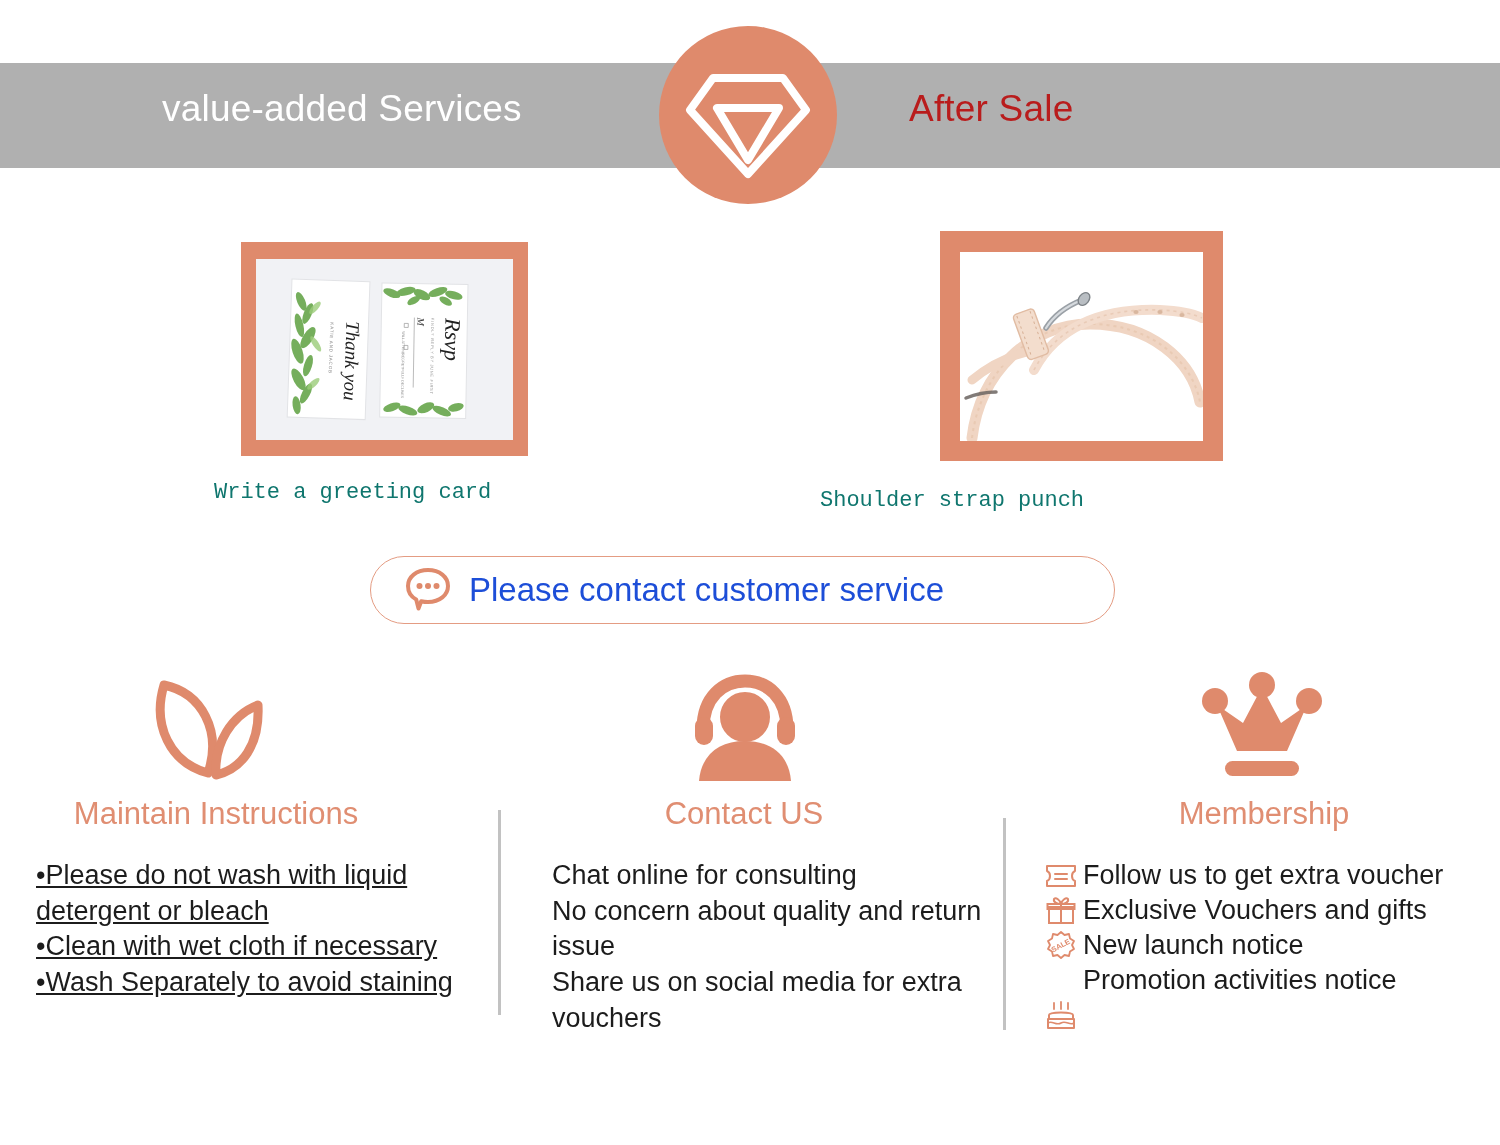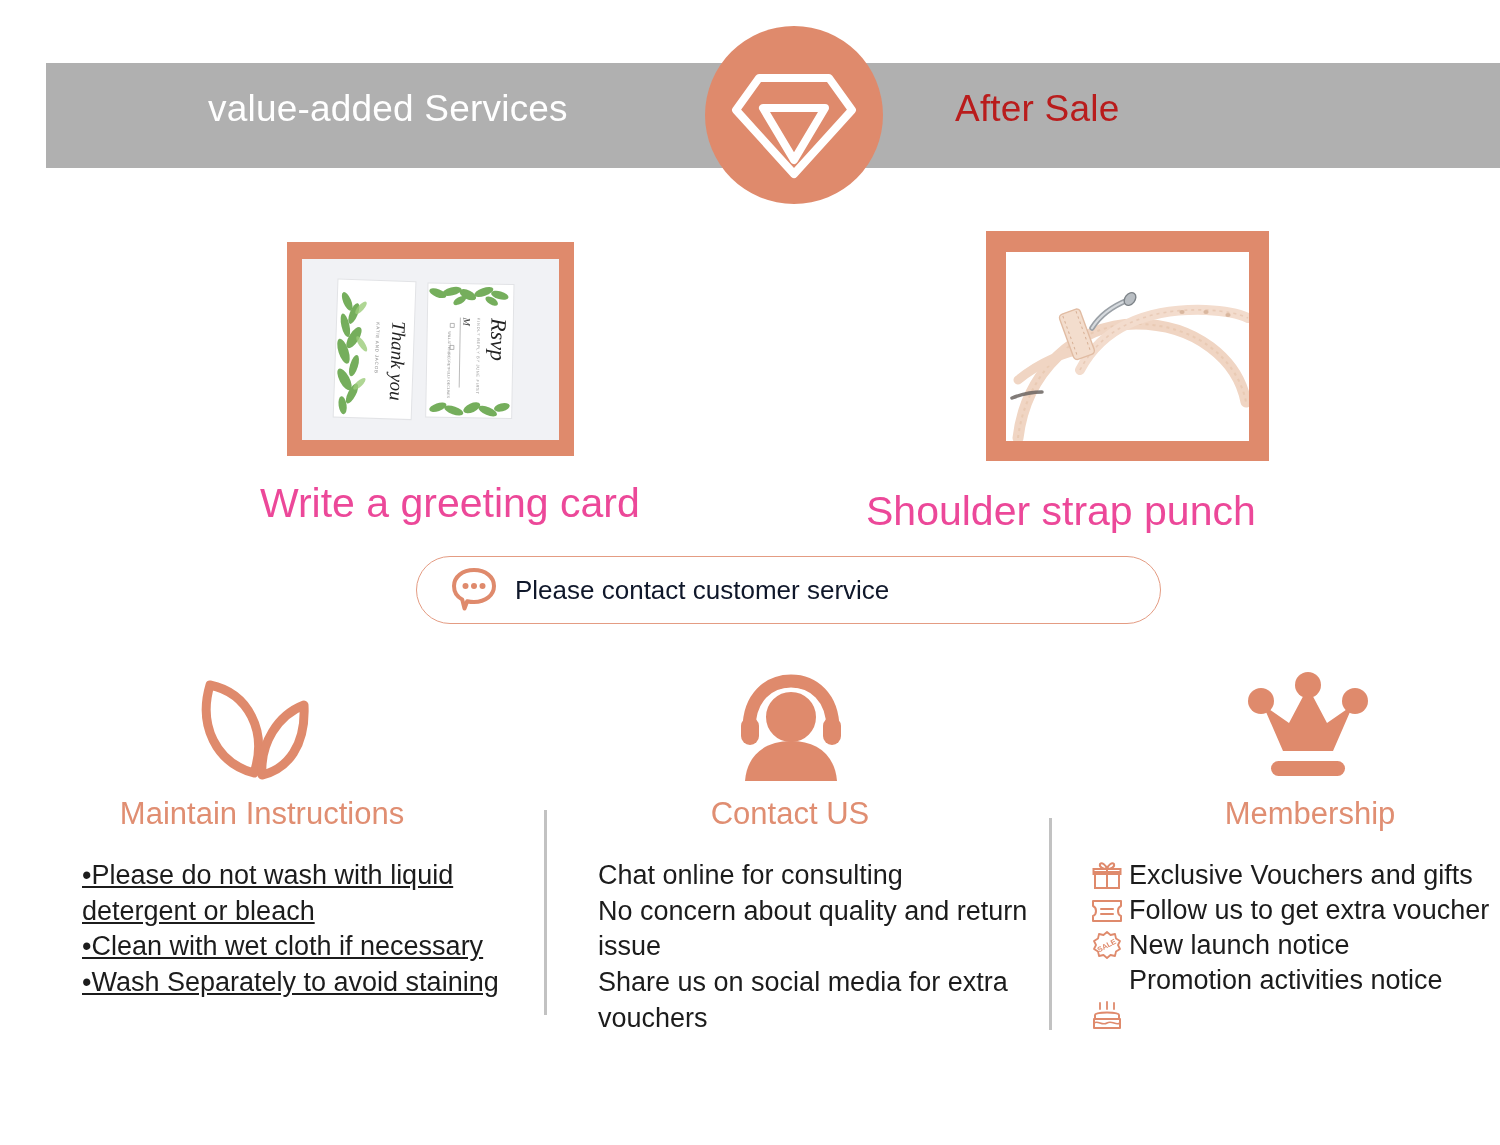--- a/index.html
+++ b/index.html
@@ -10,21 +10,20 @@
     background: #ffffff;
     font-family: "Liberation Sans", sans-serif;
     overflow: hidden;
   }
 
   .page {
     position: relative;
     width: 1296px;
     height: 1145px;
     background: #ffffff;
-    margin-left: 46px;
   }
 
   
   .header-bar {
     position: absolute;
     left: 0;
     top: 63px;
     width: 1500px;
     height: 105px;
     background: #b0b0b0;
@@ -88,23 +87,24 @@
 
   .photo-inner {
     position: relative;
     width: 100%;
     height: 100%;
     overflow: hidden;
   }
 
   .caption {
     position: absolute;
-    font-size: 41px;
-    color: #ec4899;
+    font-size: 22px;
+    color: #0f766e;
     white-space: nowrap;
+    font-family: Liberation Mono, monospace;
   }
   .caption-card  { left: 214px; top: 480px; }
   .caption-strap { left: 820px; top: 488px; }
 
   
   .contact-pill {
     position: absolute;
     left: 370px;
     top: 556px;
     width: 745px;
@@ -115,22 +115,22 @@
     display: flex;
     align-items: center;
   }
   .contact-pill .bubble-icon {
     margin-left: 32px;
     margin-right: 16px;
     flex: 0 0 auto;
     display: block;
   }
   .contact-pill .pill-label {
-    font-size: 26px;
-    color: #0f172a;
+    font-size: 33px;
+    color: #1d4ed8;
     white-space: nowrap;
   }
 
   
   .columns {
     position: absolute;
     left: 0;
     top: 668px;
     width: 1500px;
     height: 460px;
@@ -398,40 +398,40 @@
           <circle cx="112" cy="30" r="13" fill="#DF8A6C"></circle>
           <circle cx="65" cy="14" r="13" fill="#DF8A6C"></circle>
           <rect x="28" y="90" width="74" height="15" rx="7.5" fill="#DF8A6C"></rect>
         </svg>
       </div>
       <div class="col-heading head-3">Membership</div>
       <div class="col-body body-3">
 
         <div class="mem-row">
           <span class="mem-ico">
+            <svg width="32" height="26" viewBox="0 0 32 26">
+              <path d="M2 3 H30 V8 C26 9.5 26 16.5 30 18 V23 H2 V18 C6 16.5 6 9.5 2 8 Z" fill="none" stroke="#DF8A6C" stroke-width="2" stroke-linejoin="round"></path>
+              <line x1="10" y1="11" x2="22" y2="11" stroke="#DF8A6C" stroke-width="2" stroke-linecap="round"></line>
+              <line x1="10" y1="16" x2="22" y2="16" stroke="#DF8A6C" stroke-width="2" stroke-linecap="round"></line>
+            </svg>
+          </span>
+          <span class="mem-text">Follow us to get extra voucher</span>
+        </div>
+
+        <div class="mem-row">
+          <span class="mem-ico">
             <svg width="30" height="30" viewBox="0 0 30 30">
               <rect x="3" y="11" width="24" height="16" fill="none" stroke="#DF8A6C" stroke-width="2"></rect>
               <rect x="1.5" y="8" width="27" height="5" fill="none" stroke="#DF8A6C" stroke-width="2"></rect>
               <line x1="15" y1="8" x2="15" y2="27" stroke="#DF8A6C" stroke-width="2"></line>
               <path d="M15 8 C 11 8, 7 6, 8 3 C 10 1, 14 4, 15 8 Z" fill="none" stroke="#DF8A6C" stroke-width="2" stroke-linejoin="round"></path>
               <path d="M15 8 C 19 8, 23 6, 22 3 C 20 1, 16 4, 15 8 Z" fill="none" stroke="#DF8A6C" stroke-width="2" stroke-linejoin="round"></path>
             </svg>
           </span>
           <span class="mem-text">Exclusive Vouchers and gifts</span>
-        </div>
-
-        <div class="mem-row">
-          <span class="mem-ico">
-            <svg width="32" height="26" viewBox="0 0 32 26">
-              <path d="M2 3 H30 V8 C26 9.5 26 16.5 30 18 V23 H2 V18 C6 16.5 6 9.5 2 8 Z" fill="none" stroke="#DF8A6C" stroke-width="2" stroke-linejoin="round"></path>
-              <line x1="10" y1="11" x2="22" y2="11" stroke="#DF8A6C" stroke-width="2" stroke-linecap="round"></line>
-              <line x1="10" y1="16" x2="22" y2="16" stroke="#DF8A6C" stroke-width="2" stroke-linecap="round"></line>
-            </svg>
-          </span>
-          <span class="mem-text">Follow us to get extra voucher</span>
         </div>
 
         <div class="mem-row">
           <span class="mem-ico">
             <svg width="32" height="32" viewBox="0 0 32 32">
               <path d="M16 2 L19.5 5 L24 4 L25 8.5 L29 11 L27 15 L29 19 L25 21.5
                        L24 26 L19.5 25 L16 28 L12.5 25 L8 26 L7 21.5 L3 19
                        L5 15 L3 11 L7 8.5 L8 4 L12.5 5 Z" fill="none" stroke="#DF8A6C" stroke-width="1.8" stroke-linejoin="round"></path>
               <text x="16" y="18" text-anchor="middle" transform="rotate(-28 16 16)" font-family="'Liberation Sans', sans-serif" font-size="7.5" font-weight="bold" fill="#DF8A6C">SALE</text>
             </svg>

